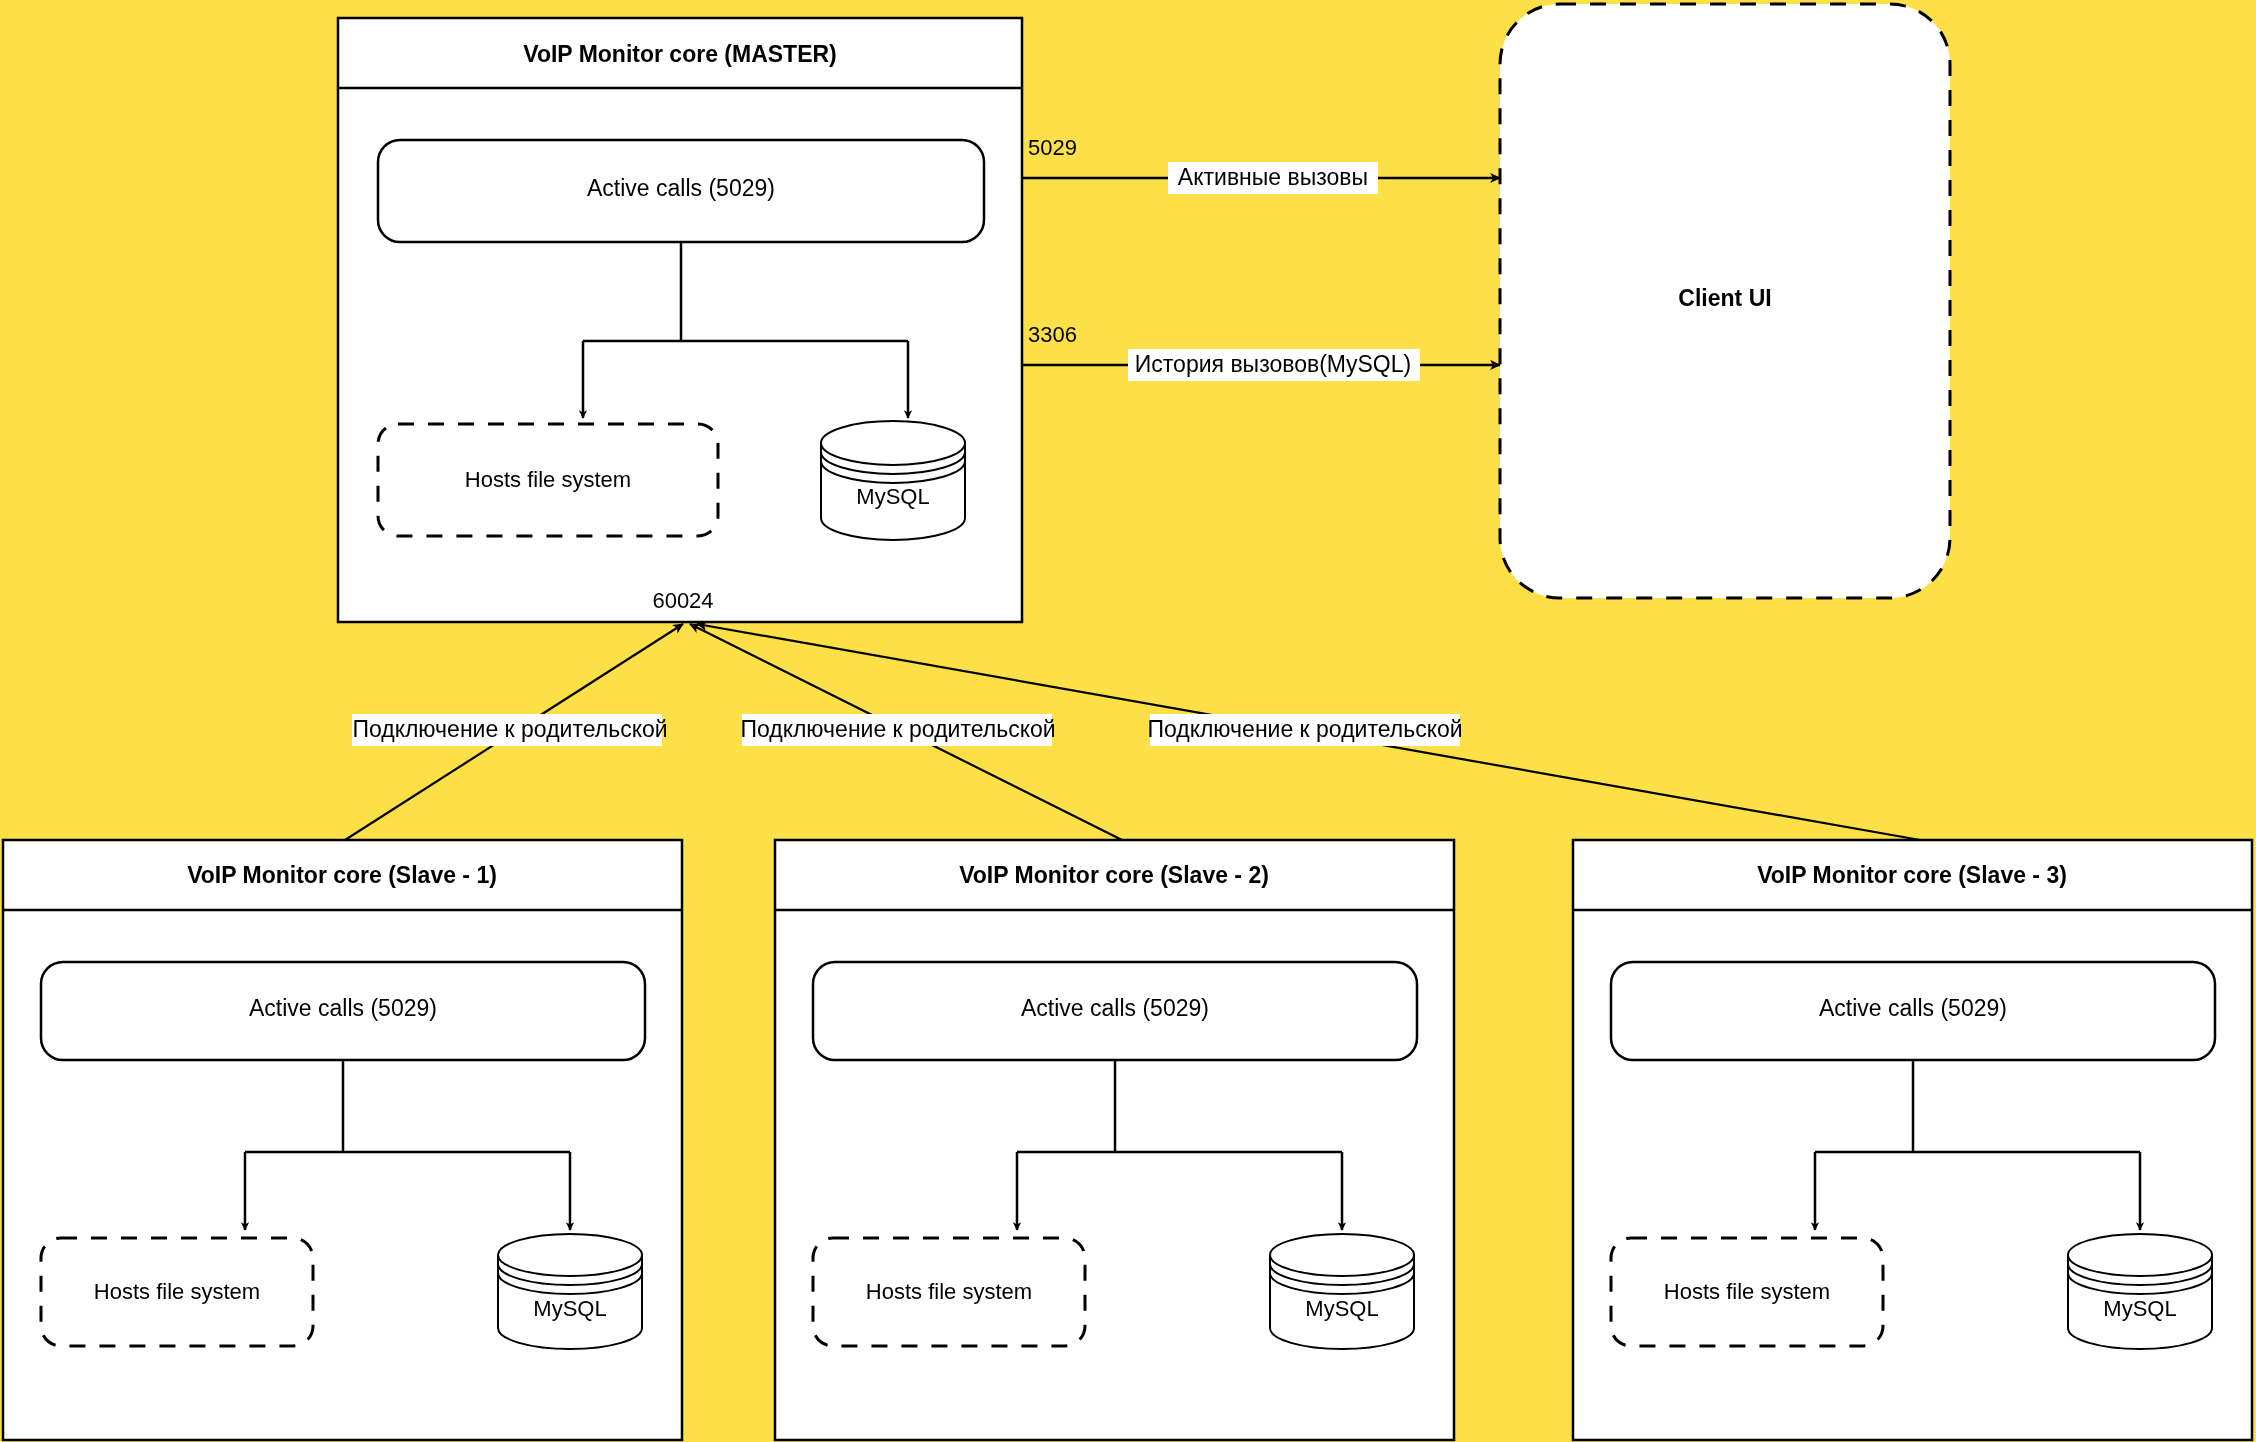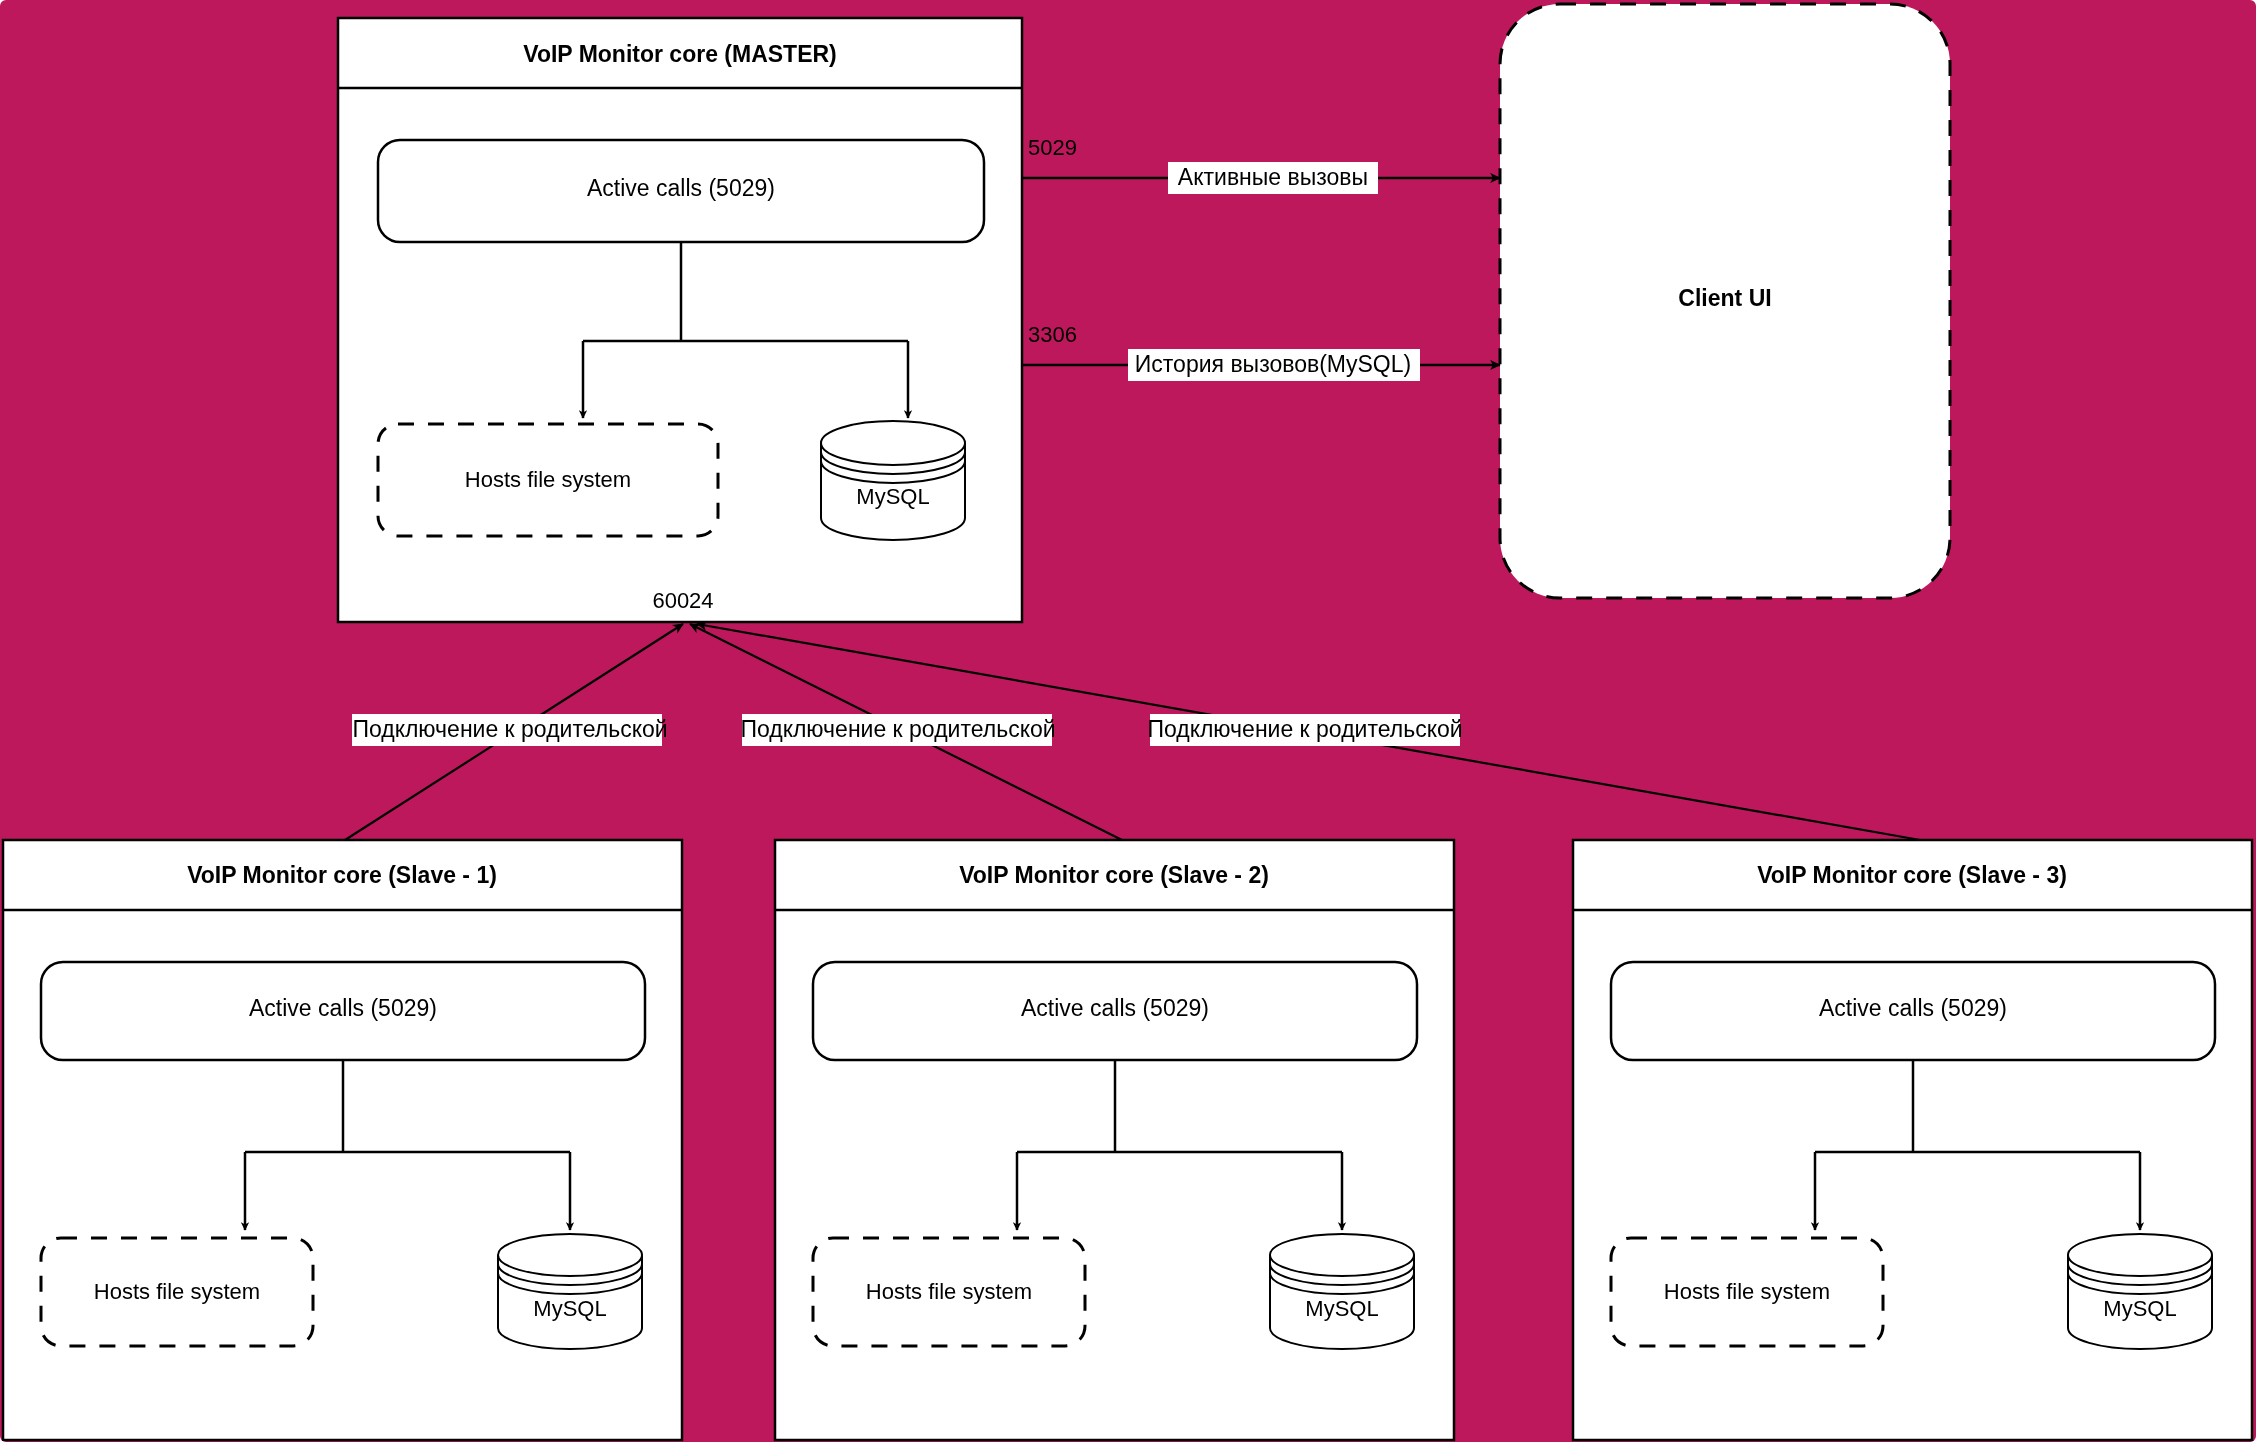--- a/index.html
+++ b/index.html
@@ -7,23 +7,22 @@
     padding: 0;
     background: #ffffff;
   }
   body {
     font-family: "Liberation Sans", sans-serif;
   }
   #stage {
     position: relative;
     width: 2256px;
     height: 1442px;
-    background: #be185d;
+    background: #fde047;
     overflow: hidden;
-    border-radius: 6px;
   }
   svg.diagram {
     position: absolute;
     left: 0;
     top: 0;
     width: 2256px;
     height: 1442px;
     display: block;
   }
   .shape-fill { fill: #ffffff; }

